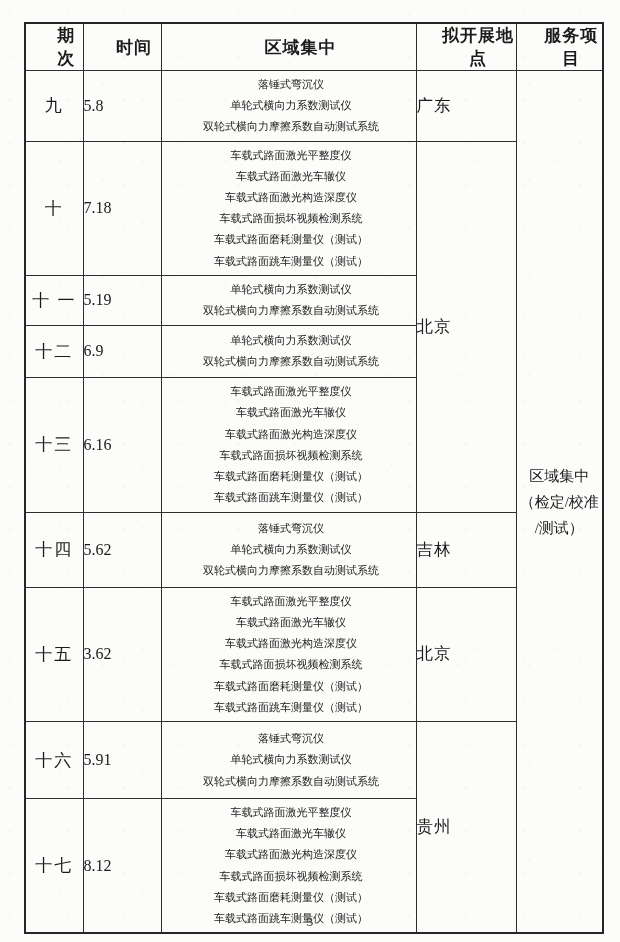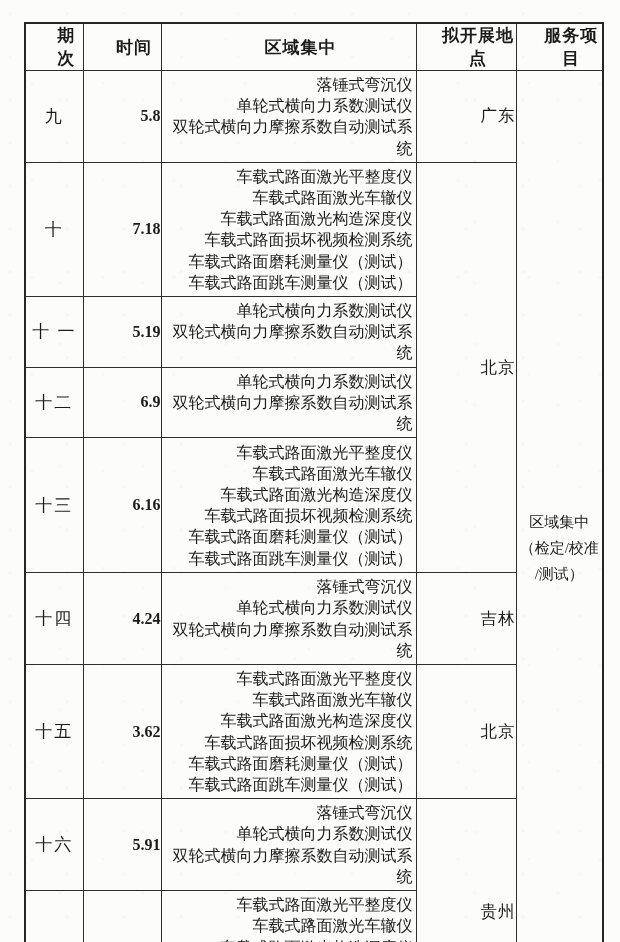--- a/index.html
+++ b/index.html
@@ -42,33 +42,32 @@
     letter-spacing: 1px;
     height: 34px;
     padding-left: 24px;
   }
   td.c-period {
     text-align: center;
     font-size: 17px;
     letter-spacing: 2px;
   }
   td.c-time {
-    text-align: right;
+    text-align: left;
     font-size: 16px;
-    font-weight: bold;
   }
   td.c-items {
-    font-size: 16px;
+    font-size: 11px;
     line-height: 21.2px;
     padding: 3px 3px 3px 8px;
     white-space: pre-line;
-    text-align: right;
+    text-align: center;
   }
   td.c-loc {
-    text-align: right;
+    text-align: left;
     font-size: 16.5px;
     letter-spacing: 1px;
     font-family: Liberation Mono, monospace;
   }
   td.c-mode {
     text-align: center;
     font-size: 15px;
     line-height: 26px;
     white-space: pre-line;
     padding: 0 2px;
@@ -142,21 +141,21 @@
       <td class="c-time">6.16</td>
       <td class="c-items">车载式路面激光平整度仪
 车载式路面激光车辙仪
 车载式路面激光构造深度仪
 车载式路面损坏视频检测系统
 车载式路面磨耗测量仪（测试）
 车载式路面跳车测量仪（测试）</td>
     </tr>
     <tr style="height:75px">
       <td class="c-period">十四</td>
-      <td class="c-time">4.24</td>
+      <td class="c-time">5.62</td>
       <td class="c-items">落锤式弯沉仪
 单轮式横向力系数测试仪
 双轮式横向力摩擦系数自动测试系统</td>
       <td class="c-loc">吉林</td>
     </tr>
     <tr style="height:133px">
       <td class="c-period">十五</td>
       <td class="c-time">3.62</td>
       <td class="c-items">车载式路面激光平整度仪
 车载式路面激光车辙仪

